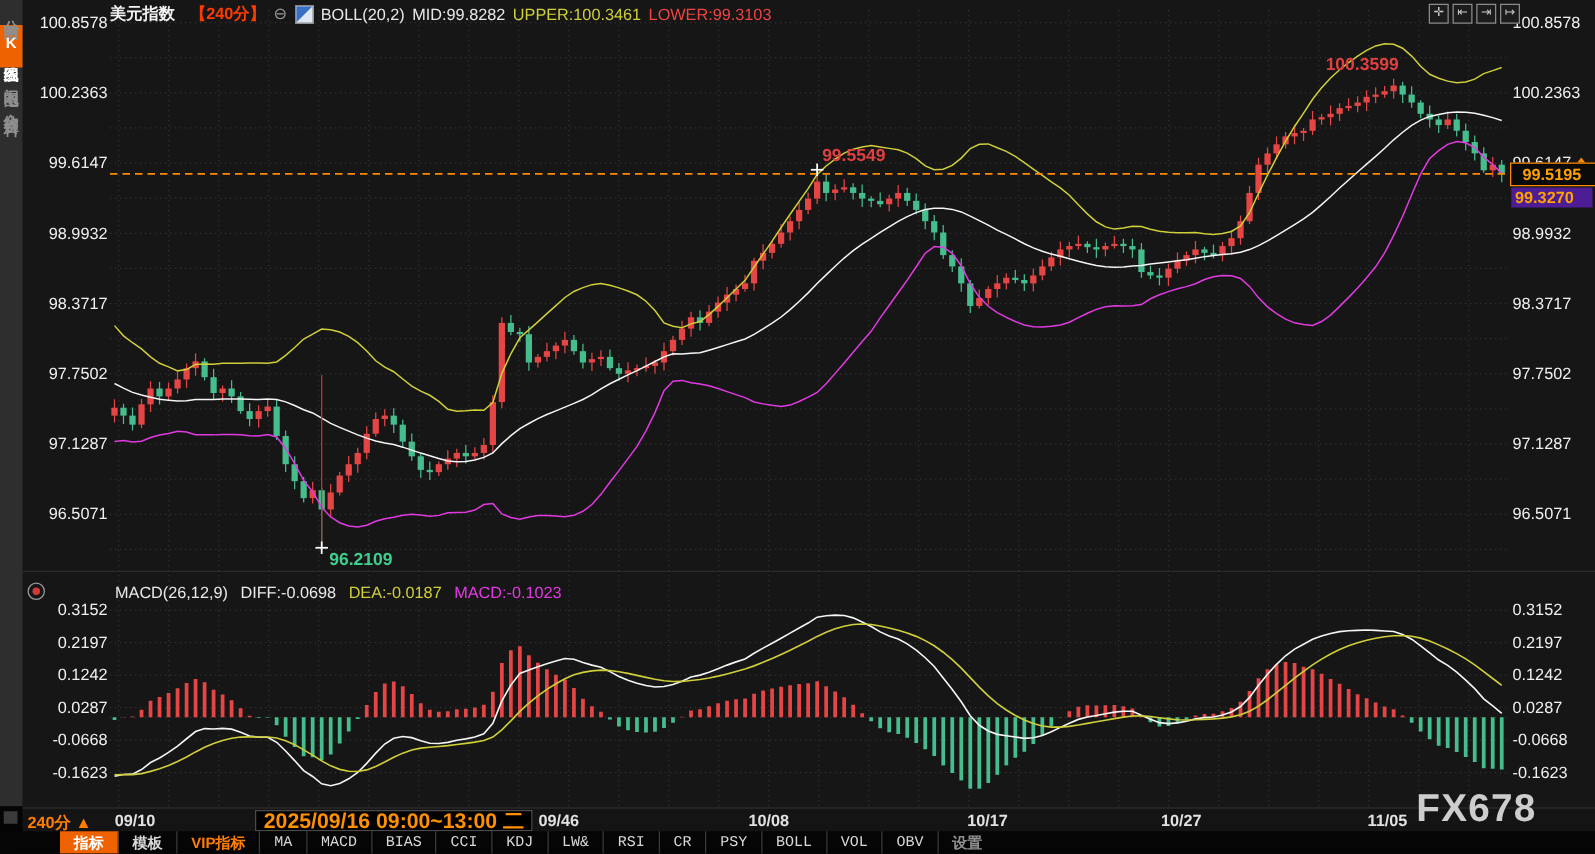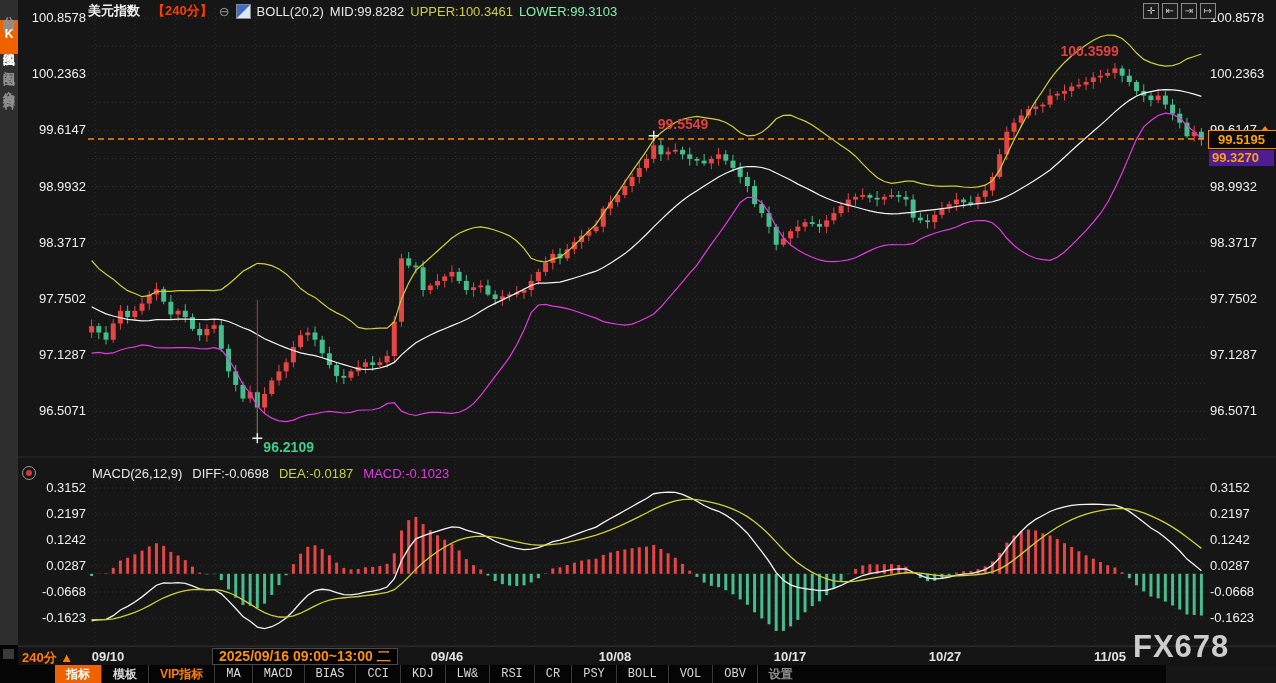--- a/index.html
+++ b/index.html
@@ -12,21 +12,21 @@
   .side-item.active{background:#ee6200;color:#fff;}
   .side-bottom{position:absolute;left:0;top:645px;width:18px;height:38px;background:#050505;z-index:6;}
   .side-handle{position:absolute;left:3px;top:649px;width:11px;height:10px;background:#3a3a3a;z-index:7;}
   
   svg#chart{position:absolute;left:0;top:0;z-index:1;}
   
   .hdr{position:absolute;left:88px;top:2px;z-index:5;font-size:13px;white-space:nowrap;display:flex;align-items:center;gap:6px;}
   .hdr .sym{color:#f2f2f2;font-weight:bold;}
   .hdr .per{color:#ff3c00;font-weight:bold;margin-left:6px;}
   .hdr .minus{color:#9a9a9a;font-size:13px;}
-  .hdr .w{color:#e8e8e8;} .hdr .y{color:#cfcf3a;} .hdr .m{color:#86efac;}
+  .hdr .w{color:#e8e8e8;} .hdr .y{color:#cfcf3a;} .hdr .m{color:#ef4444;}
   .bollicon{display:inline-block;width:13px;height:13px;background:#dfe7f2;position:relative;overflow:hidden;border:1px solid #888;}
   .bollicon i{position:absolute;left:0;top:0;width:0;height:0;border-left:13px solid #3a6fc4;border-bottom:13px solid transparent;}
   .macd-hdr{position:absolute;left:92px;top:466px;z-index:5;font-size:13px;white-space:nowrap;display:flex;gap:10px;}
   .macd-hdr .w{color:#e8e8e8;} .macd-hdr .y{color:#cfcf3a;} .macd-hdr .m{color:#e23ae2;}
   .target-icon{position:absolute;left:22px;top:466px;width:12px;height:12px;border:1px solid #9a9a9a;border-radius:50%;z-index:5;}
   .target-icon i{position:absolute;left:3px;top:3px;width:6px;height:6px;border-radius:50%;background:#d23a3a;display:block;}
   
   .axlbl{position:absolute;font-size:13px;color:#f0f0f0;z-index:4;width:62px;white-space:nowrap;}
   .axlbl.left{text-align:right;} .axlbl.right{text-align:left;}
   
@@ -40,24 +40,24 @@
   .arrowmark:after{content:"";position:absolute;left:-5px;top:9px;width:10px;height:3px;background:#ff8a00;}
   
   .trbtns{position:absolute;left:1143px;top:3px;display:flex;gap:3px;z-index:6;}
   .trbtn{width:14px;height:14px;border:1px solid #8a8a8a;color:#c8c8c8;font-size:10px;line-height:13px;
          text-align:center;background:#1c1c1c;cursor:pointer;}
   
   .taxis{position:absolute;left:0;top:646px;width:1276px;height:19px;background:#141414;z-index:4;
          border-top:1px solid #2a2a2a;}
   .taxis .period{position:absolute;left:22px;top:2px;color:#ff7e00;font-size:13px;font-weight:bold;cursor:pointer;}
   .datelbl{position:absolute;top:2px;color:#e2e2e2;font-size:13px;font-weight:bold;transform:translateX(-50%);}
-  .tooltip{position:absolute;left:212px;top:1px;height:15px;line-height:15px;background:#000;
-           border:1px solid #4a4a4a;color:#ff9000;font-size:14px;font-weight:bold;padding:0 6px;z-index:6;}
+  .tooltip{position:absolute;left:204px;top:1px;height:15px;line-height:15px;background:#000;
+           border:1px solid #4a4a4a;color:#ff9000;font-size:17px;font-weight:bold;padding:0 6px;z-index:6;}
   
-  .toolbar{position:absolute;left:7px;top:665px;width:1159px;height:18px;background:#050505;z-index:6;
+  .toolbar{position:absolute;left:0;top:665px;width:1276px;height:18px;background:#050505;z-index:6;
            display:flex;align-items:stretch;padding-left:48px;box-sizing:border-box;}
   .tb-item{color:#d8d8d8;font-size:12px;font-weight:bold;line-height:18px;padding:0 11px;
            border-right:1px solid #3a3a3a;cursor:pointer;white-space:nowrap;}
   .tb-item.latin{font-family:Liberation Mono, monospace;font-weight:normal;}
   .tb-item.active{background:#ee6200;color:#fff;}
   .tb-item.vip{color:#ff7e00;}
   .tb-item.dim{color:#909090;border-right:none;}
   .watermark{position:absolute;left:1133px;top:629px;z-index:5;color:#cdcdcd;font-size:31px;
              font-weight:bold;letter-spacing:1px;font-family:"Liberation Sans",sans-serif;}
 </style>

